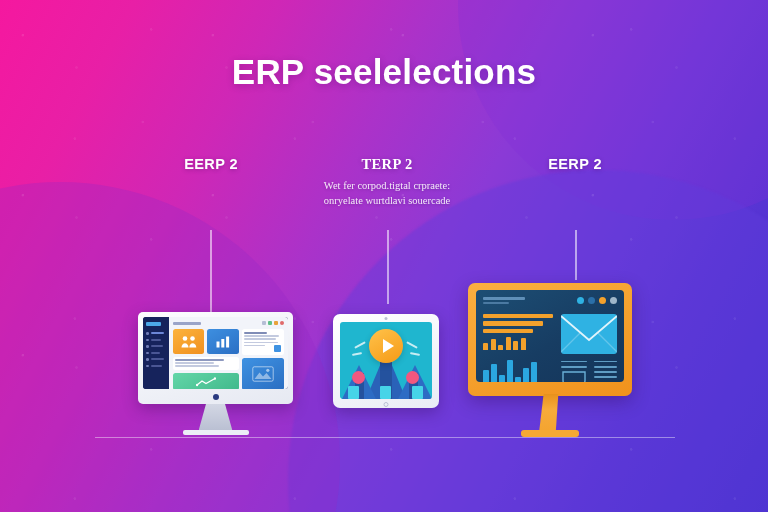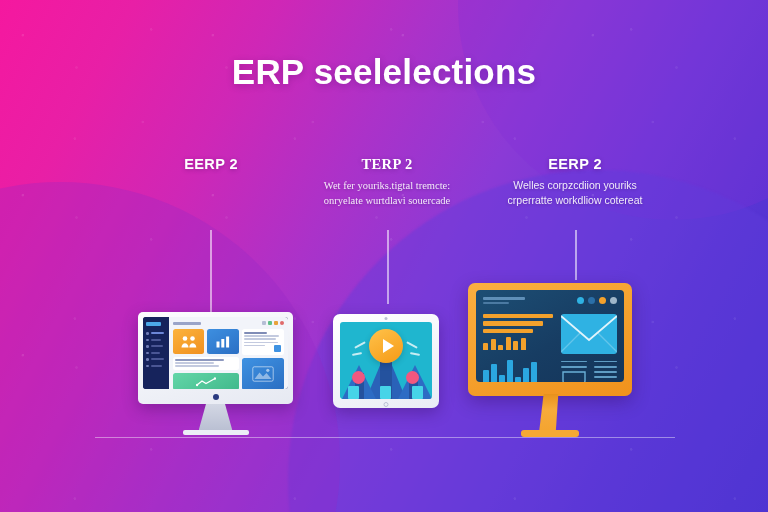--- a/index.html
+++ b/index.html
@@ -292,26 +292,25 @@
   <div class="speckles"></div>
 
   <div id="title">ERP seelelections</div>
 
   <div class="col" id="col-1">
     <div class="col-head">EERP 2</div>
   </div>
 
   <div class="col" id="col-2">
     <div class="col-head">TERP 2</div>
-    <div class="col-body">Wet fer youriks.tigtal tremcte: onryelate wurtdlavi souercade</div>
+    <div class="col-body">Wet fer corpod.tigtal crpraete: onryelate wurtdlavi souercade</div>
   </div>
 
   <div class="col" id="col-3">
     <div class="col-head">EERP 2</div>
-    <div class="col-body">Welles corpzcdiion youriks crperratte workdliow cotereat</div>
   </div>
 
   <div class="connector" id="conn-1"></div>
   <div class="connector" id="conn-2"></div>
   <div class="connector" id="conn-3"></div>
 
   <div id="baseline"></div>
 
   <div id="device-1">
     <div id="dev1-body">

